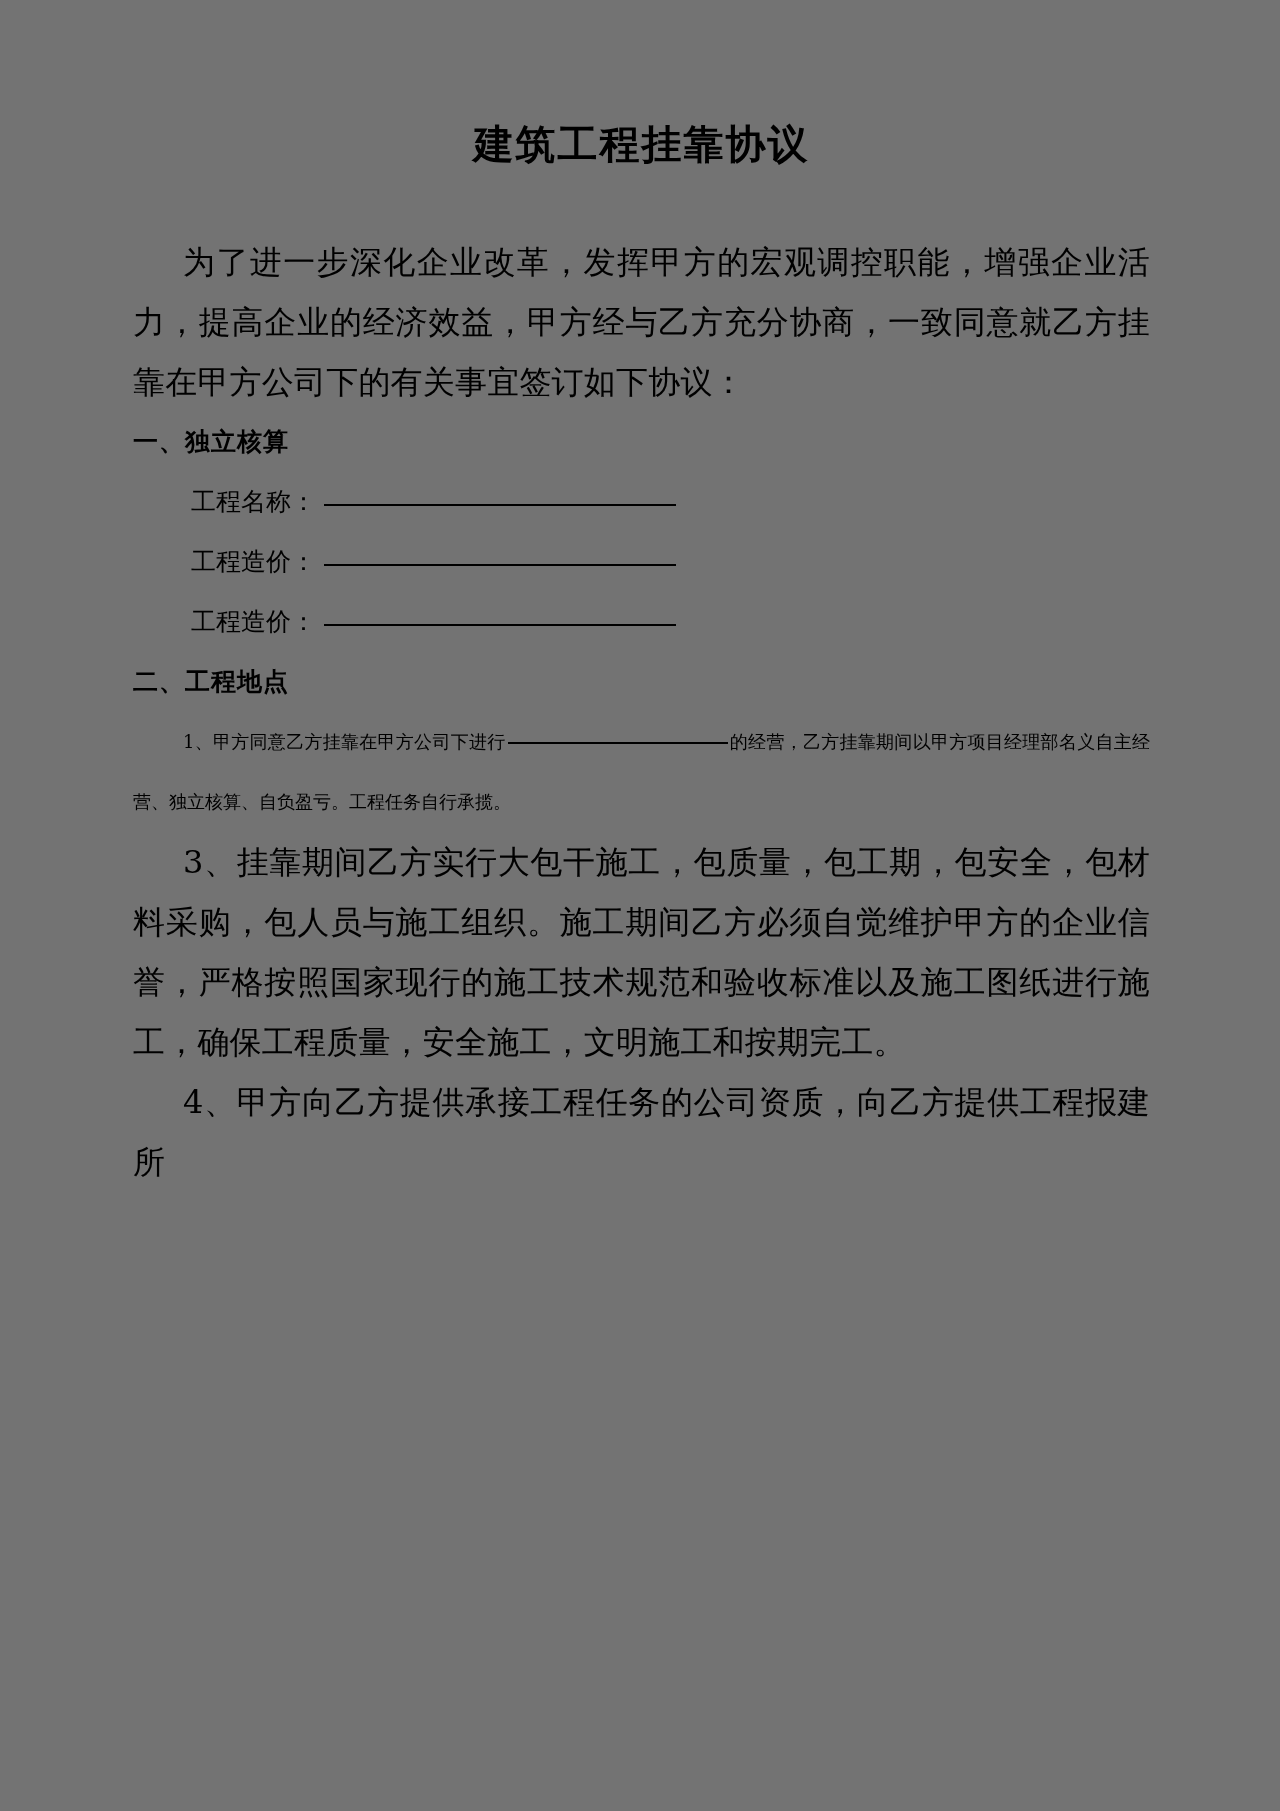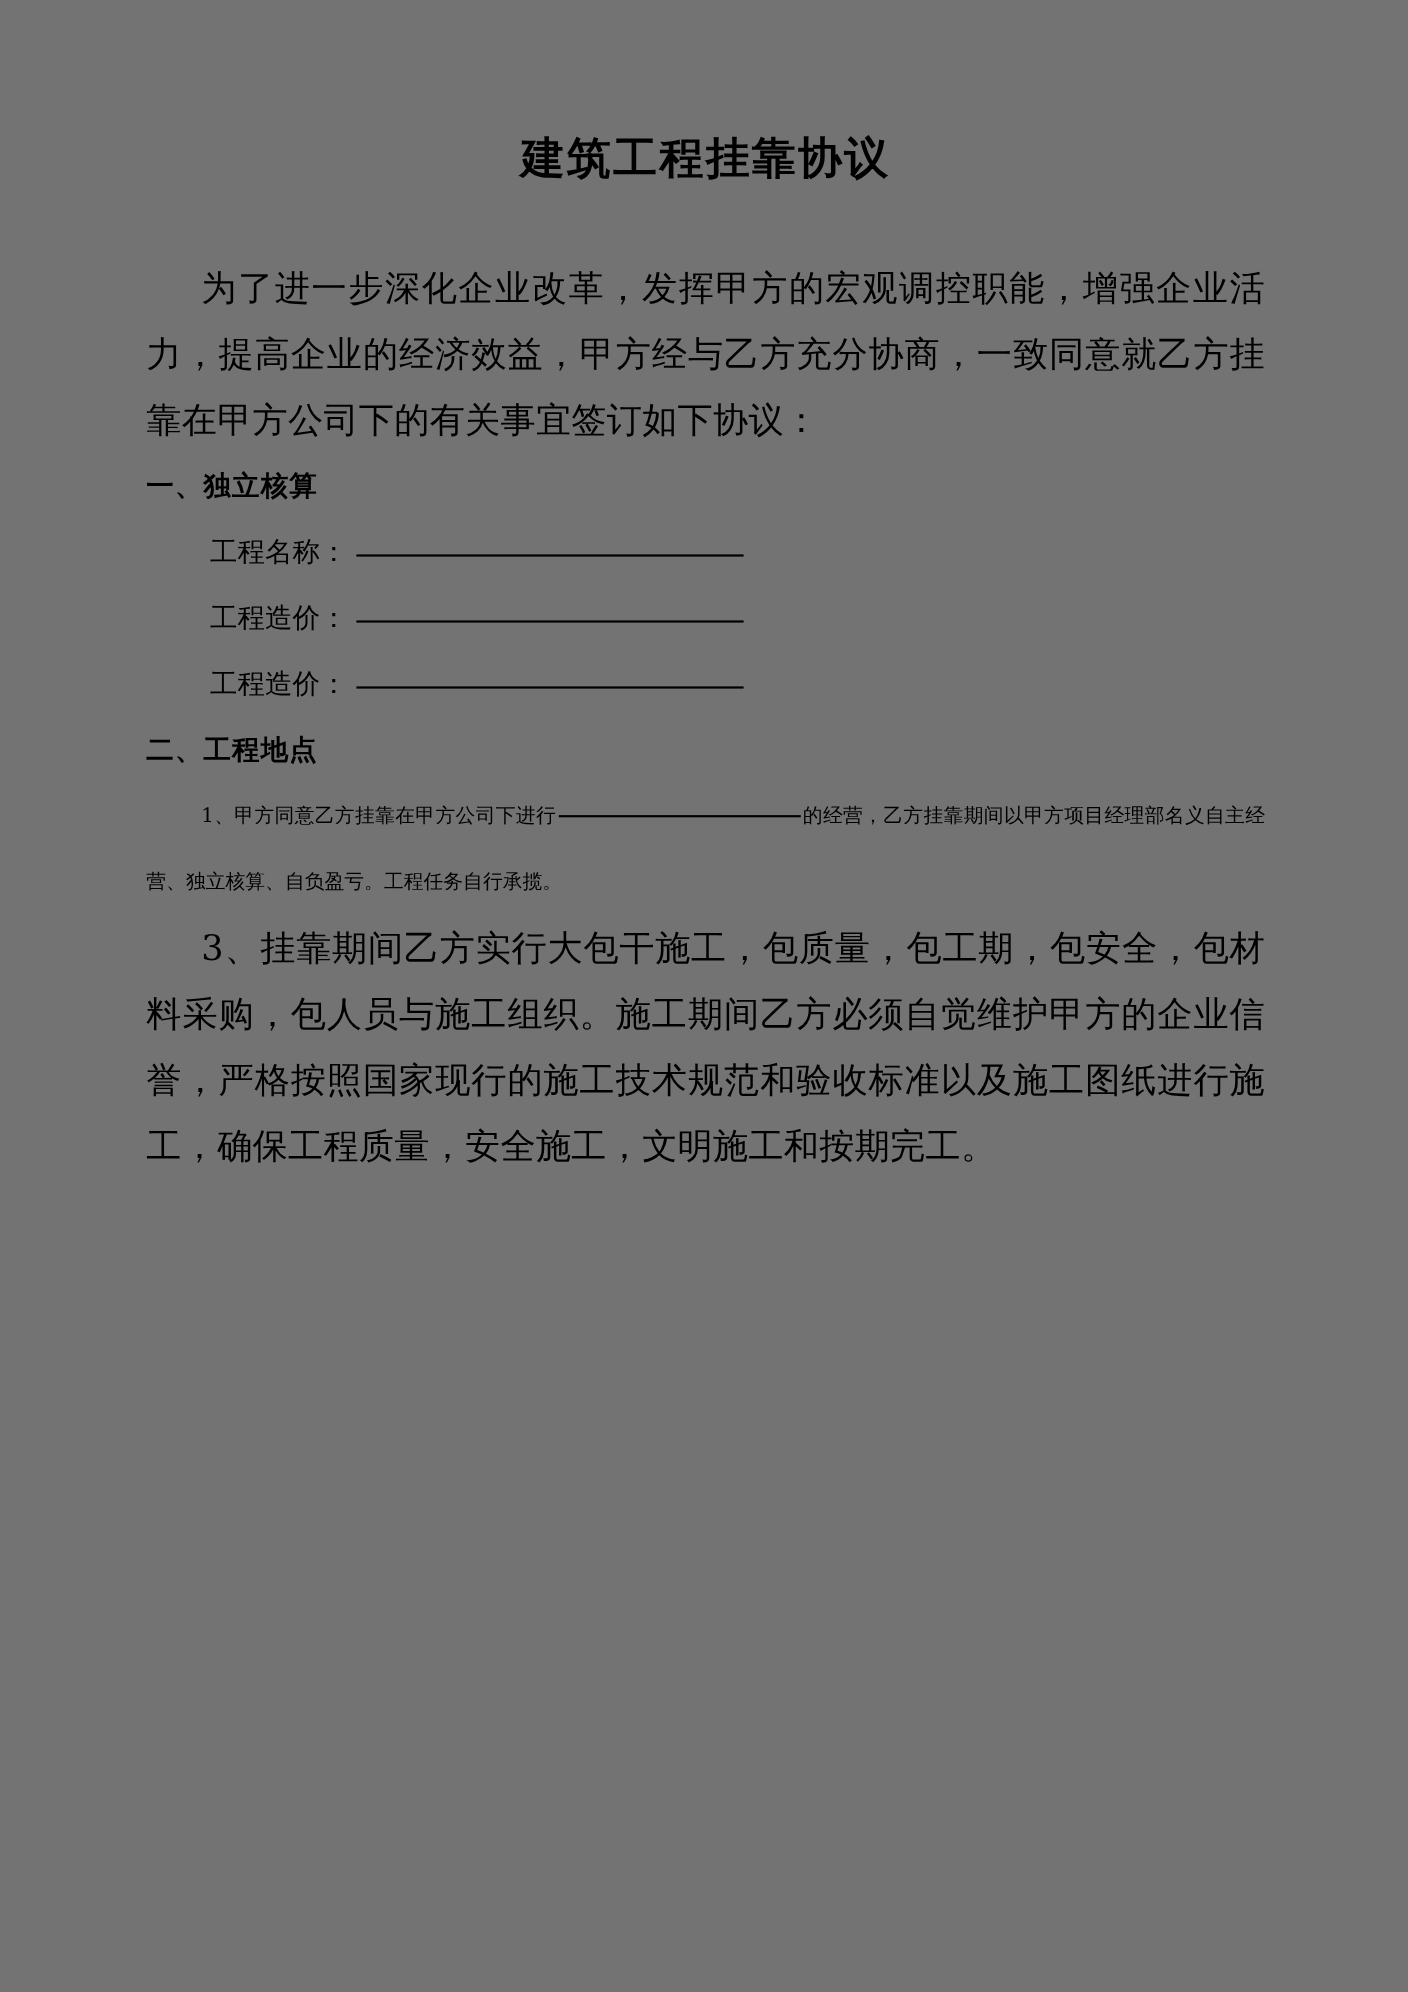--- a/index.html
+++ b/index.html
@@ -120,14 +120,15 @@
     <span class="blank blank-item"></span>
   </div>
 
   <div class="section-head">二、工程地点</div>
 
   <p class="para-1"><span>1、</span><span>甲方同意乙方挂靠在甲方公司下进行</span><span class="blank blank-inline"></span><span>的经营，乙方挂靠期间以甲方项目经理部名义自主经营、独立核算、自负盈亏。工程任务自行承揽。</span></p>
 
 
   <p class="body-para"><span>3、</span><span>挂靠期间乙方实行大包干施工，包质量，包工期，包安全，包材料采购，包人员与施工组织。施工期间乙方必须自觉维护甲方的企业信誉，严格按照国家现行的施工技术规范和验收标准以及施工图纸进行施工，确保工程质量，安全施工，文明施工和按期完工。</span></p>
 
+  <p class="body-para"><span>4、</span><span>甲方向乙方提供承接工程任务的公司资质，向乙方提供工程报建所</span></p>
 
 </div>
 
 </body></html>

